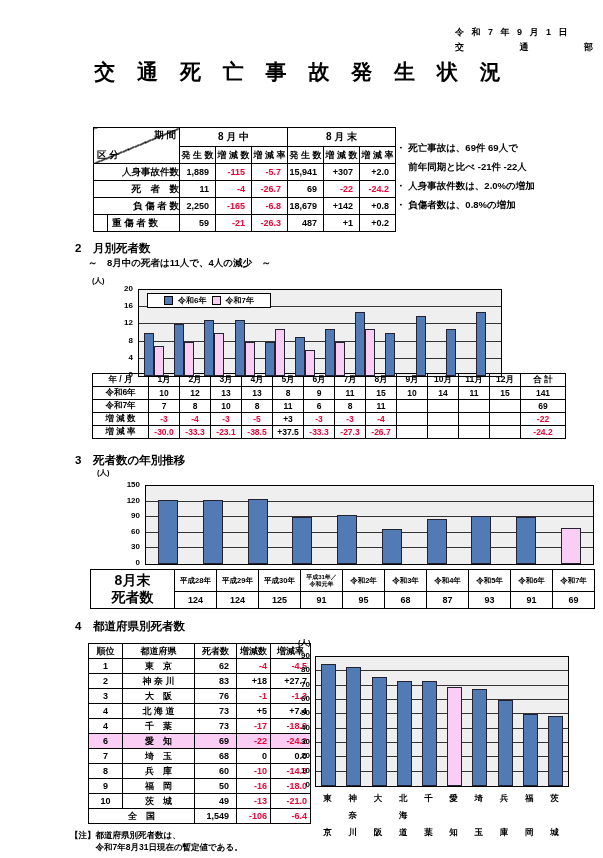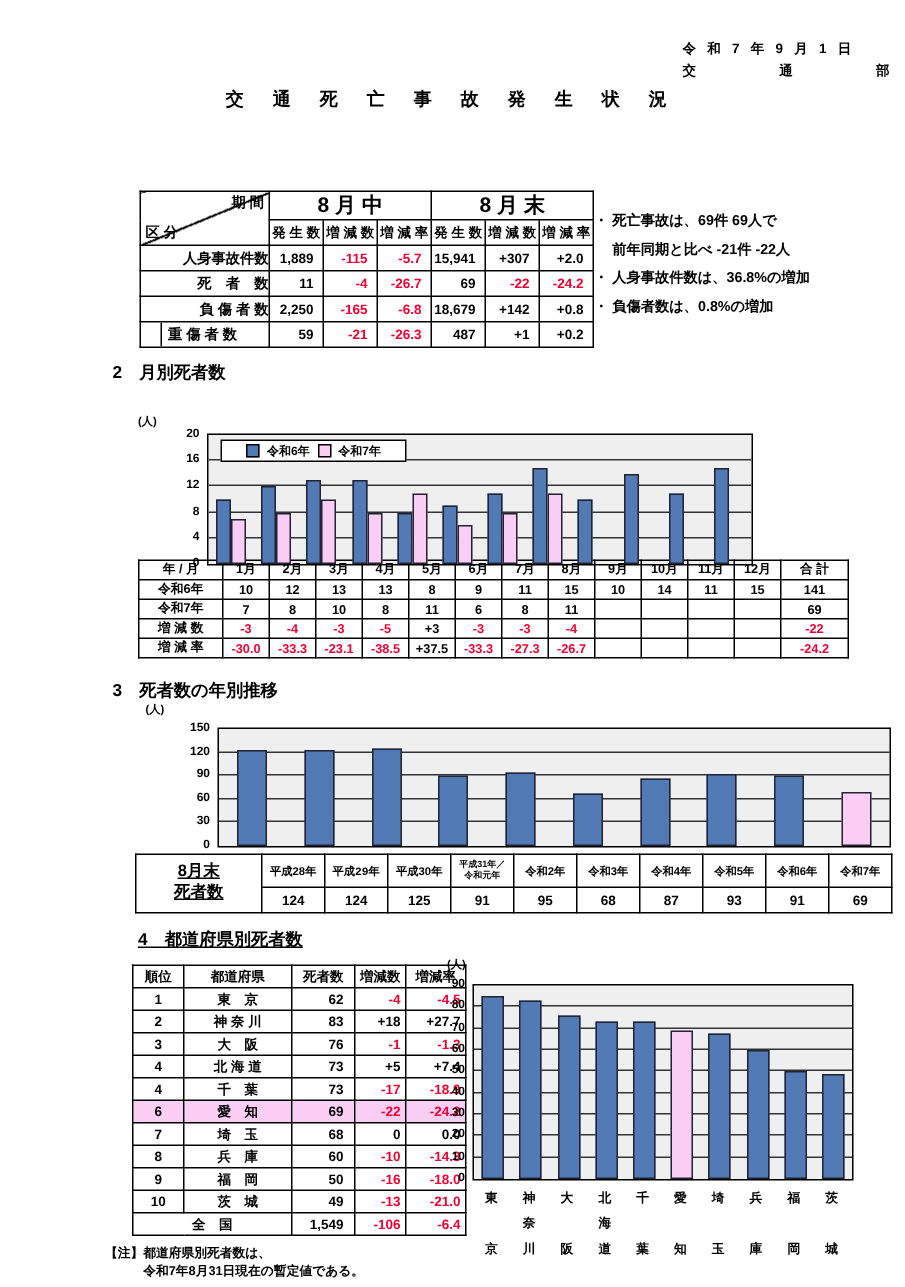--- a/index.html
+++ b/index.html
@@ -4,48 +4,48 @@
 <style>
   html,body{margin:0;padding:0;background:#fff;}
   .page{position:relative;width:603px;height:858px;background:#fff;overflow:hidden;
         font-family:"Liberation Sans","DejaVu Sans",sans-serif;font-weight:bold;color:#000;}
   .abs{position:absolute;}
   
   .hdr{position:absolute;left:455px;top:26px;width:138px;font-size:9px;}
   .hdr .date{letter-spacing:2.5px;white-space:nowrap;}
   .hdr .dept{display:flex;justify-content:space-between;margin-top:2px;}
   .title{position:absolute;left:0;top:58px;width:100%;text-align:center;
-         font-size:12px;letter-spacing:8px;white-space:nowrap;}
+         font-size:21px;letter-spacing:8px;white-space:nowrap;}
   .subtitle{position:absolute;left:0;top:88px;width:100%;text-align:center;font-size:9.5px;}
   .sec-h{position:absolute;font-size:11.5px;white-space:nowrap;}
   .sub-note{position:absolute;font-size:9.5px;white-space:nowrap;}
   
   table{border-collapse:collapse;table-layout:fixed;}
   td{border:1px solid #000;padding:0;font-weight:bold;overflow:hidden;white-space:nowrap;}
   .neg{color:var(--red);}
   
   #table1 td{font-size:9px;height:16px;}
-  #table1 .ghead{text-align:center;font-size:14px;height:18px;}
+  #table1 .ghead{text-align:center;font-size:10px;height:18px;}
   #table1 .chead{text-align:center;letter-spacing:0;}
   #table1 .rlabel{text-align:right;padding-left:3px;font-size:9.5px;}
   #table1 .num{text-align:right;padding-right:6px;}
   #table1 .diag{position:relative;background-image:linear-gradient(to bottom right,
      transparent calc(50% - 0.7px), #000 calc(50% - 0.7px), #000 calc(50% + 0.7px), transparent calc(50% + 0.7px));}
   #table1 .diag .tr{position:absolute;top:1px;right:3px;font-size:9.5px;}
   #table1 .diag .bl{position:absolute;bottom:1px;left:3px;font-size:9.5px;}
   #table1 .subcell{display:flex;align-items:center;height:100%;}
   #table1 .subcell .ind{width:13px;height:100%;border-right:1px solid #000;}
   #table1 .subcell .st{padding-left:4px;}
   .notes1{position:absolute;left:396px;top:138px;font-size:9.5px;line-height:19px;white-space:nowrap;}
   
   #mtable td{font-size:8.5px;height:12px;text-align:center;}
   #mtable .rlabel{font-size:8.5px;}
   
   #ytable td{font-size:7.5px;height:16px;text-align:center;}
-  #ytable .corner{font-size:11px;line-height:1.25;text-decoration:underline;}
+  #ytable .corner{font-size:14px;line-height:1.25;}
   #ytable .yh-small{font-size:6px;line-height:1.15;white-space:pre-line;}
   #ytable .val{font-size:9px;}
   
   #ptable td{font-size:9px;height:14px;text-align:center;}
   #ptable .v{text-align:right;padding-right:7px;}
   #ptable .d{text-align:right;padding-right:3px;}
   #ptable .r{text-align:right;padding-right:3px;}
   #ptable tr.hl td{background:var(--pink);}
   .notes4{position:absolute;left:70px;top:829px;font-size:8.5px;line-height:12px;white-space:nowrap;}
   
@@ -147,25 +147,26 @@
             <td class="num">487</td>
             <td class="num">+1</td>
             <td class="num">+0.2</td>
           </tr>
         </tbody>
       </table>
     </div>
   <div class="notes1" id="notes1">
       <div>・ 死亡事故は、69件 69人で</div>
       <div>　 前年同期と比べ -21件 -22人</div>
-      <div>・ 人身事故件数は、36.8%の増加</div>
+      <div>・ 人身事故件数は、2.0%の増加</div>
       <div>・ 負傷者数は、0.8%の増加</div>
     </div>
 
   <div class="sec-h" style="left:75px;top:241px;">2　月別死者数</div>
+  <div class="sub-note" style="left:88px;top:257px;">～　8月中の死者は11人で、4人の減少　～</div>
 
   <div class="chart" id="chart2" style="left:90px;top:276px;width:480px;height:104px;">
     <div class="unit">(人)</div>
     <div class="plot" style="left:48px;top:13px;width:362px;height:86px;">
       <div class="legend">
         <span class="sw"></span>
         <span>令和6年</span>
         <span class="sw pink"></span>
         <span>令和7年</span>
       </div>
@@ -348,21 +349,21 @@
           <col style="width: 42px;">
           <col style="width: 42px;">
         </colgroup>
         <tbody>
           <tr>
             <td class="corner" rowspan="2" style="text-align: center;">
               <div>8月末</div>
               <div>死者数</div>
             </td>
             <td style="height: 21px;">平成28年</td>
-            <td style="height: 21px; font-family: Liberation Mono, monospace;">平成29年</td>
+            <td style="height: 21px;">平成29年</td>
             <td style="height: 21px;">平成30年</td>
             <td class="yh-small" style="height: 21px;">平成31年／
 令和元年</td>
             <td style="height: 21px;">令和2年</td>
             <td style="height: 21px;">令和3年</td>
             <td style="height: 21px;">令和4年</td>
             <td style="height: 21px;">令和5年</td>
             <td style="height: 21px;">令和6年</td>
             <td style="height: 21px;">令和7年</td>
           </tr>
@@ -375,21 +376,21 @@
             <td class="val">68</td>
             <td class="val">87</td>
             <td class="val">93</td>
             <td class="val">91</td>
             <td class="val">69</td>
           </tr>
         </tbody>
       </table>
     </div>
 
-  <div class="sec-h" style="left:92px;top:619px;text-decoration:underline;">4　都道府県別死者数</div>
+  <div class="sec-h" style="left:75px;top:619px;">4　都道府県別死者数</div>
 
   <div class="abs" id="ptable-wrap" style="left:88px;top:643px;">
       <table id="ptable">
         <colgroup>
           <col style="width: 34px;">
           <col style="width: 72px;">
           <col style="width: 42px;">
           <col style="width: 34px;">
           <col style="width: 40px;">
         </colgroup>

